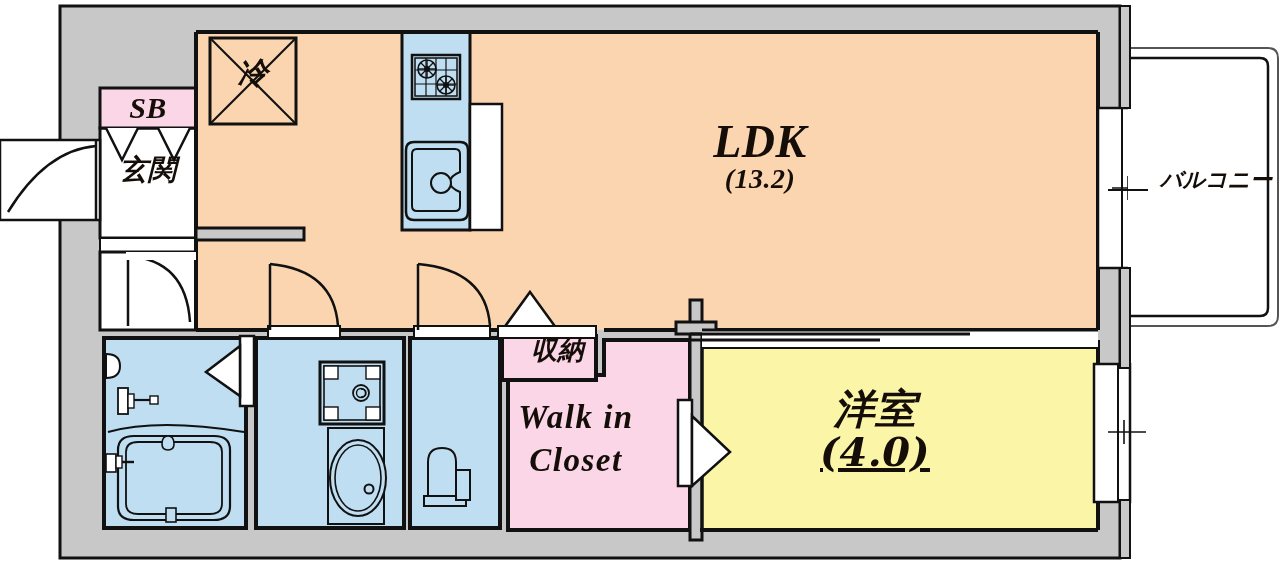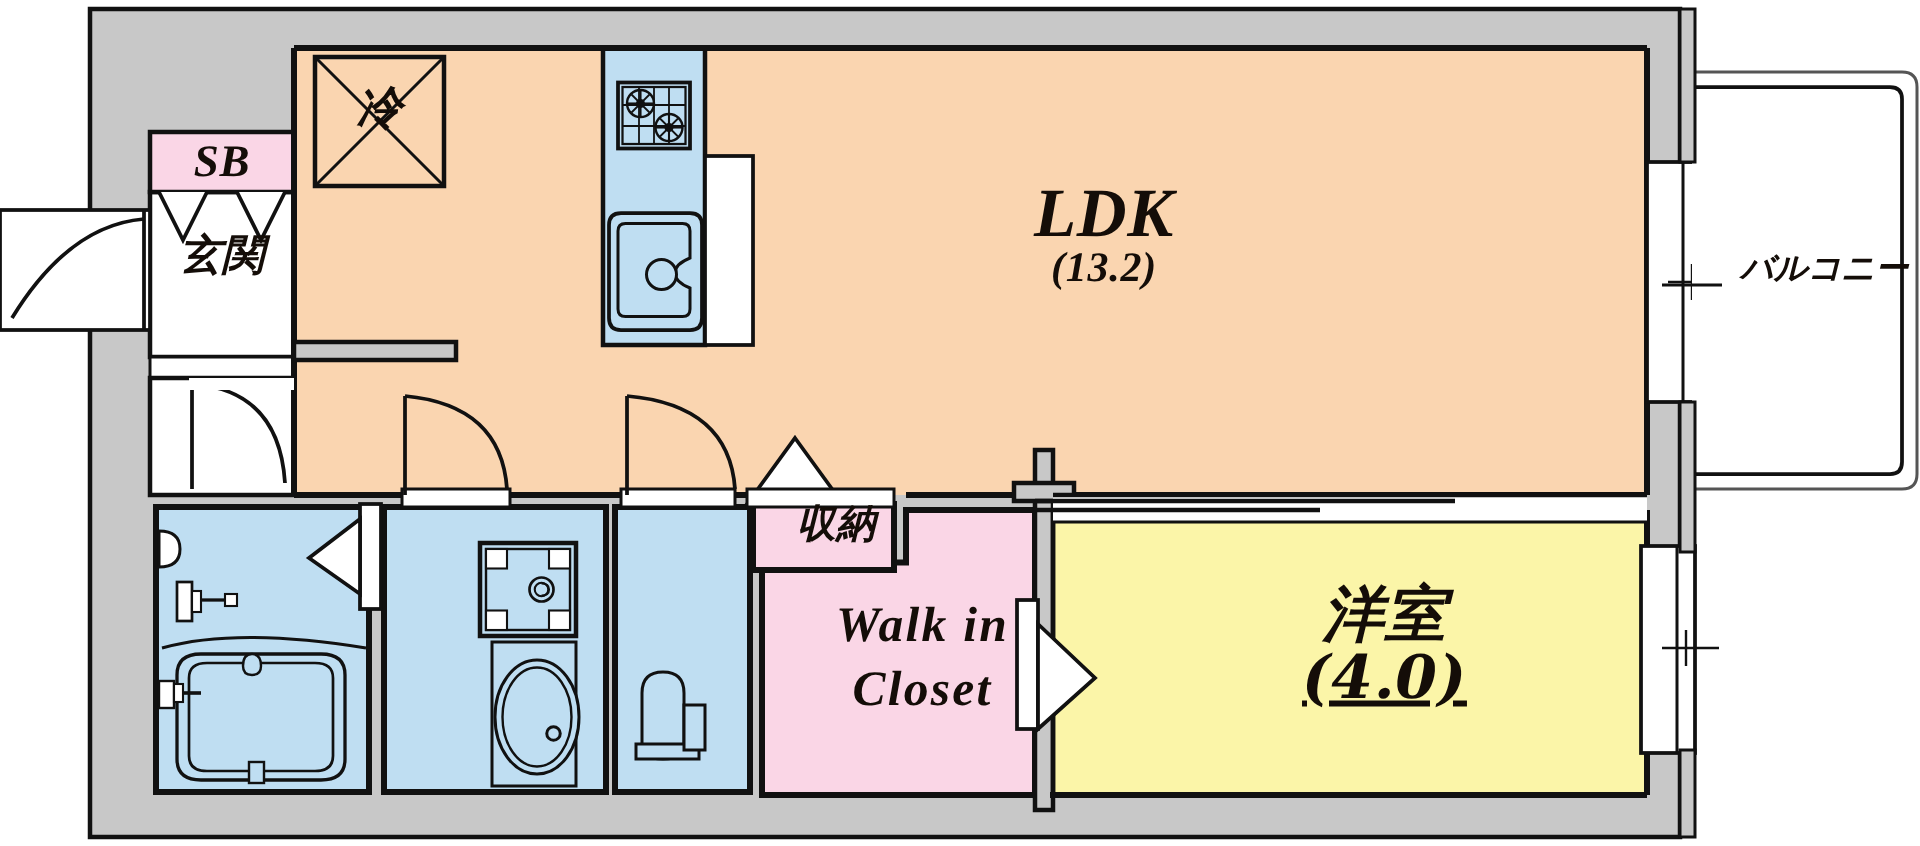--- a/index.html
+++ b/index.html
@@ -31,33 +31,33 @@
     line-height: 1.05;
     text-align: center;
     letter-spacing: 0.5px;
   }
   .lbl-jp {
     font-family: "DejaVu Serif", "Liberation Serif", serif;
     font-style: italic;
     font-weight: bold;
   }
   #label-ldk {
-    left: 636px; top: 118px;
+    left: 660px; top: 118px;
     font-size: 46px;
     width: 200px;
   }
   #label-ldk .sub { font-size: 28px; display:block; margin-top: -2px;}
   #label-yoshitsu {
-    left: 828px; top: 388px;
+    left: 780px; top: 388px;
     font-size: 41px;
     width: 190px;
   }
   #label-yoshitsu .sub { font-size: 40px; display:block; margin-top: 0px; text-decoration: underline;}
   #label-wic {
-    left: 520px; top: 400px;
+    left: 481px; top: 400px;
     font-size: 33px;
     width: 190px;
     letter-spacing: 1.5px;
   }
   #label-wic .sub { display:block; margin-top: 8px; }
   #label-sb {
     left: 108px; top: 92px;
     font-size: 30px;
     width: 80px;
     font-style: italic;

